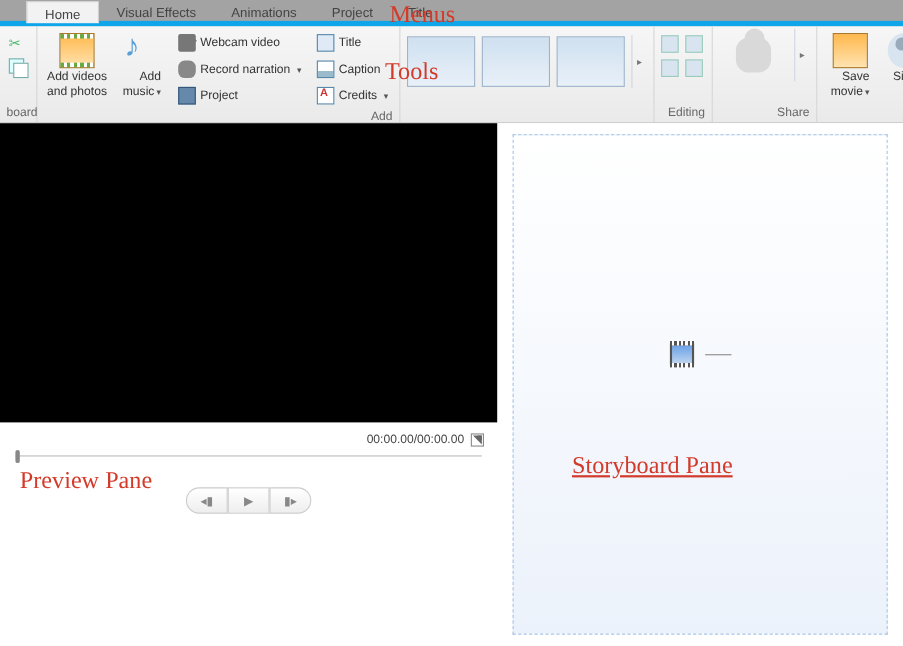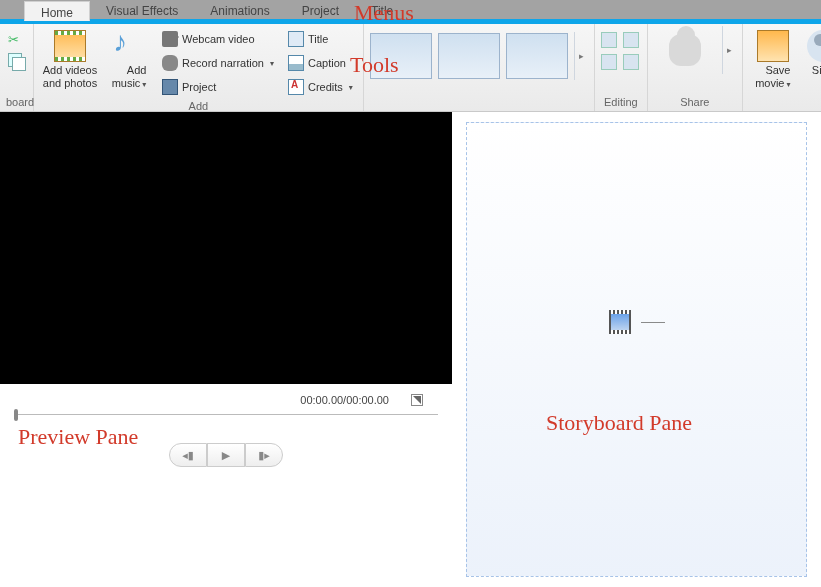--- a/index.html
+++ b/index.html
@@ -10,21 +10,21 @@
 
 .tabs { display: flex; align-items: flex-start; height: 24px; background: #a3a3a3; border-bottom: 5px solid #0ea5e9; }
 .file-tab { width: 24px; background: #2a6fc9; }
 .tab { padding: 4px 16px 0; font-size: 12px; color: #444; cursor: default; }
 .tab.active { background: #f2f2f2; border: 1px solid #d0d0d0; border-bottom: 1px solid #f2f2f2; position: relative; top: 1px; }
 
 
 .ribbon { display: flex; height: 88px; background: linear-gradient(#f6f6f6,#eaeaea); border-bottom: 1px solid #c9c9c9; }
 .group { display: flex; flex-direction: column; border-right: 1px solid #d6d6d6; padding: 2px 6px 0; }
 .group-body { flex: 1; display: flex; align-items: flex-start; gap: 6px; }
-.group-label { text-align: center; font-size: 11px; color: #666; padding: 2px 0 3px; }
+.group-label { text-align: right; font-size: 11px; color: #666; padding: 2px 0 3px; }
 
 .big-btn { display: flex; flex-direction: column; align-items: center; justify-content: flex-start; width: 60px; gap: 2px; padding-top: 4px; cursor: default; text-align: right; line-height: 1.15; }
 .big-btn .icon { width: 32px; height: 32px; }
 .big-btn span.lbl { font-size: 11px; }
 
 .stack { display: flex; flex-direction: column; gap: 2px; padding-top: 2px; text-align: center; }
 .small-btn { display: flex; align-items: center; gap: 4px; height: 22px; padding: 0 4px; cursor: default; font-size: 11px; white-space: nowrap; }
 .small-btn .icon { width: 16px; height: 16px; }
 .tri { font-size: 8px; color: #555; margin-left: 2px; }
 
@@ -34,21 +34,21 @@
 
 .clip-col { display: flex; flex-direction: column; gap: 6px; padding: 6px 2px 0; }
 
 
 .edit-grid { display: grid; grid-template-columns: 18px 18px; grid-auto-rows: 18px; gap: 4px; padding-top: 6px; }
 
 
 .workspace { flex: 1; display: flex; background: #fff; }
 .preview-side { width: 452px; display: flex; flex-direction: column; }
 .preview-video { flex: 0 0 272px; background: #000; }
-.preview-bar { display: flex; align-items: center; justify-content: flex-end; padding: 10px 29px 4px; gap: 22px; font-size: 11px; color: #444; }
+.preview-bar { display: flex; align-items: center; justify-content: flex-end; padding: 10px 12px 4px; gap: 6px; font-size: 11px; color: #444; }
 .preview-bar .expand { width: 12px; height: 12px; border: 1px solid #888; position: relative; }
 .preview-bar .expand::after { content: ""; position: absolute; right: 1px; top: 1px; border: 4px solid transparent; border-right-color: #666; border-top-color: #666; }
 
 .preview-slider { margin: 4px 14px 0; height: 1px; background: #bbb; position: relative; }
 .preview-slider::before { content: ""; position: absolute; left: 0; top: -5px; width: 4px; height: 12px; background: #888; border-radius: 2px; }
 
 .controls { display: flex; justify-content: center; gap: 0; margin-top: 28px; }
 .ctrl { width: 38px; height: 24px; border: 1px solid #ccc; background: linear-gradient(#fff,#eee); display: flex; align-items: center; justify-content: center; color: #888; }
 .ctrl:first-child { border-radius: 12px 0 0 12px; }
 .ctrl:last-child { border-radius: 0 12px 12px 0; }
@@ -246,13 +246,13 @@
         </div>
       </div>
     </div>
   </div>
 
 </div>
 
 <div class="annot" style="left:354px; top:0px;">Menus</div>
 <div class="annot" style="left:350px; top:52px;">Tools</div>
 <div class="annot" style="left:18px; top:424px;">Preview Pane</div>
-<div class="annot" style="left:546px; top:410px;">Storyboard Pane</div>
+<div class="annot" style="left:520px; top:410px;text-decoration:underline;">Storyboard Pane</div>
 
 </body></html>

